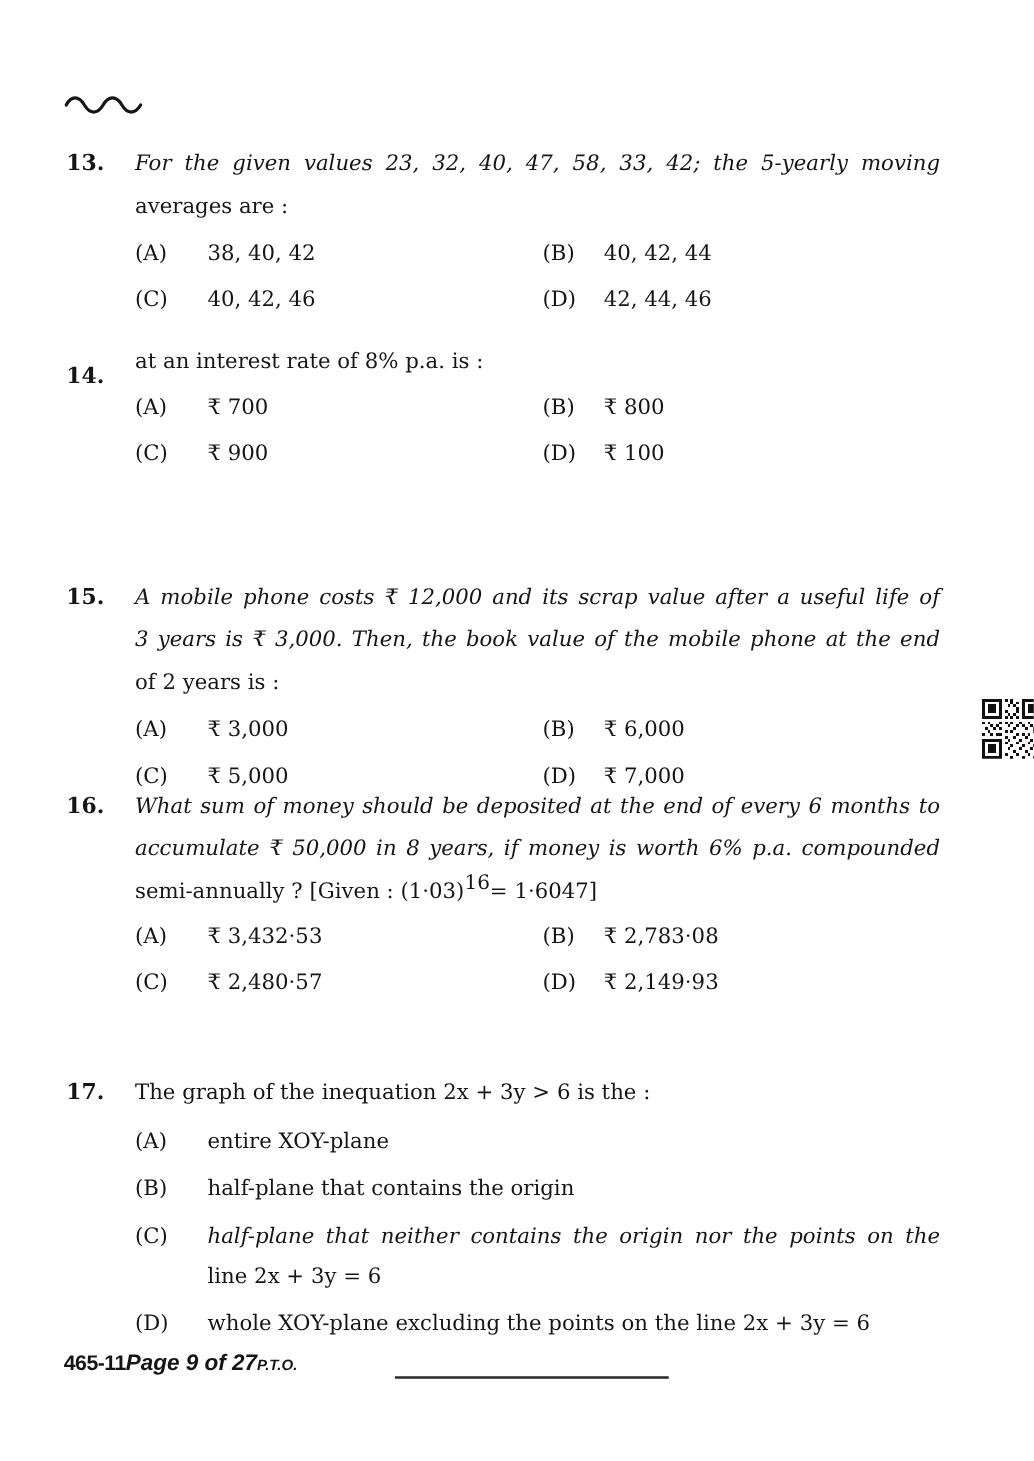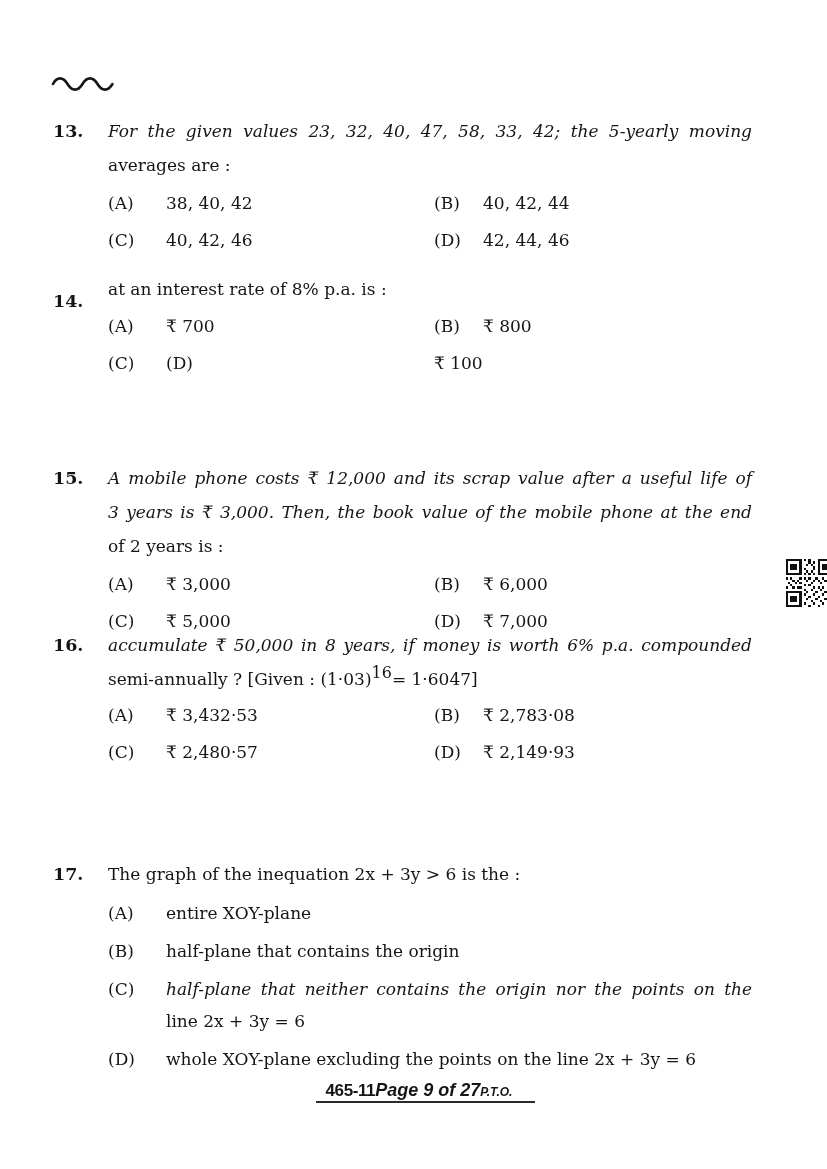--- a/index.html
+++ b/index.html
@@ -18,21 +18,21 @@
   .frac{display:inline-flex;flex-direction:column;vertical-align:middle;text-align:center;
         font-size:14.5px;line-height:1.15;margin:0 3px 5px 2px;}
   .frac .den{border-top:1.6px solid #151515;padding:0 3px;}
   .frac .num{padding:0 3px;}
   sup.pow{font-size:16px;vertical-align:super;line-height:0;}
   .opt-grid{display:grid;grid-template-columns:58px 268px 49px auto;font-size:17px;line-height:37px;}
   .opt-list{margin-top:6px;}
   .opt-list .opt-row{display:grid;grid-template-columns:58px auto;font-size:17px;line-height:32px;margin-bottom:6px;}
   .opt-label{white-space:nowrap;}
   .footer{position:absolute;top:1080px;left:40px;width:736px;display:flex;
-          justify-content:center;align-items:baseline;
+          justify-content:flex-start;align-items:baseline;
           font-family:"Liberation Sans","DejaVu Sans",sans-serif;}
   .f-left{font-size:17px;font-weight:bold;letter-spacing:-0.4px;}
   .f-center{font-size:18px;font-weight:600;font-style:italic;}
   .f-right{font-size:12px;font-weight:bold;font-style:italic;}
   .f-underline{position:absolute;left:305px;top:1101px;width:219px;height:2.4px;background:#2b2b2b;}
 </style>
 </head>
 <body>
 
 <div class="page">
@@ -62,20 +62,21 @@
   <section class="question" style="top:272px">
     <div class="qnum" style="line-height:58px">14.</div>
     <div class="qbody">
       <div class="qline">at an interest rate of 8% p.a. is :</div>
       <div class="opt-grid" style="margin-top:2px">
         <span class="opt-label">(A)</span>
         <span class="opt-value">₹ 700</span>
         <span class="opt-label">(B)</span>
         <span class="opt-value">₹ 800</span>
         <span class="opt-label">(C)</span>
+        <span class="opt-value">₹ 900</span>
         <span class="opt-label">(D)</span>
         <span class="opt-value">₹ 100</span>
       </div>
     </div>
   </section>
 
   <section class="question" style="top:461px">
     <div class="qnum">15.</div>
     <div class="qbody">
       <div class="qline jline">A mobile phone costs ₹ 12,000 and its scrap value after a useful life of</div>
@@ -90,20 +91,21 @@
         <span class="opt-value">₹ 5,000</span>
         <span class="opt-label">(D)</span>
         <span class="opt-value">₹ 7,000</span>
       </div>
     </div>
   </section>
 
   <section class="question" style="top:628px">
     <div class="qnum">16.</div>
     <div class="qbody">
+      <div class="qline jline">What sum of money should be deposited at the end of every 6 months to</div>
       <div class="qline jline">accumulate ₹ 50,000 in 8 years, if money is worth 6% p.a. compounded</div>
       <div class="qline"><span>semi-annually ? [Given : (1·03)</span><sup class="pow">16</sup><span>= 1·6047]</span></div>
       <div class="opt-grid" style="margin-top:1px">
         <span class="opt-label">(A)</span>
         <span class="opt-value">₹ 3,432·53</span>
         <span class="opt-label">(B)</span>
         <span class="opt-value">₹ 2,783·08</span>
         <span class="opt-label">(C)</span>
         <span class="opt-value">₹ 2,480·57</span>
         <span class="opt-label">(D)</span>

